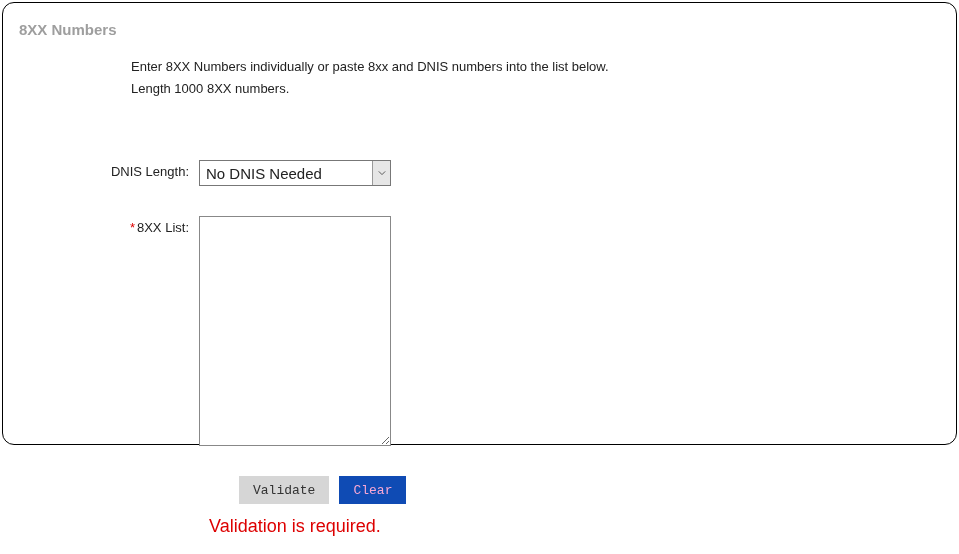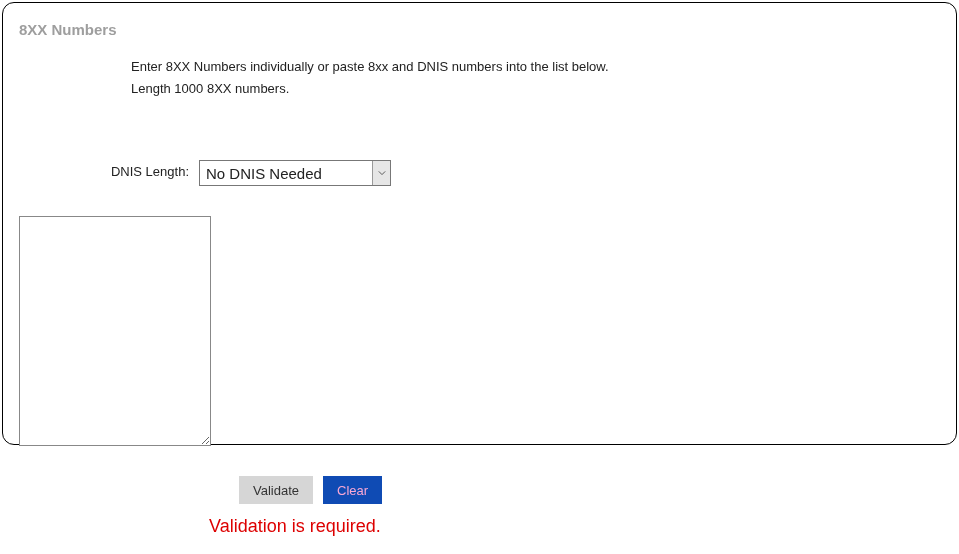--- a/index.html
+++ b/index.html
@@ -93,20 +93,21 @@
       font-size: 12px;
       padding: 4px;
     }
     .button-row {
       margin-left: 190px;
       margin-top: 22px;
       display: flex;
       gap: 10px;
       align-items: flex-start;
       padding-left: 30px;
+      font-family: Liberation Mono, monospace;
     }
     .btn {
       height: 28px;
       padding: 0 14px;
       font-size: 13px;
       border: none;
       cursor: pointer;
       font-family: inherit;
     }
     .btn-validate {
@@ -143,20 +144,23 @@
         <div class="select-text">No DNIS Needed</div>
         <div class="select-arrow">
           <svg viewBox="0 0 10 10">
               <path d="M1 3 L5 7 L9 3" stroke="#555" stroke-width="1.2" fill="none"></path>
             </svg>
         </div>
       </div>
     </div>
 
     <div class="form-row">
+      <div class="label-col">
+        <span class="required-mark">*</span><span>8XX List:</span>
+      </div>
       <textarea class="textarea-input" style=""></textarea>
     </div>
 
     <div class="button-row">
       <button class="btn btn-validate">Validate</button>
       <button class="btn btn-clear">Clear</button>
     </div>
 
     <div class="error-msg">Validation is required.</div>
 

